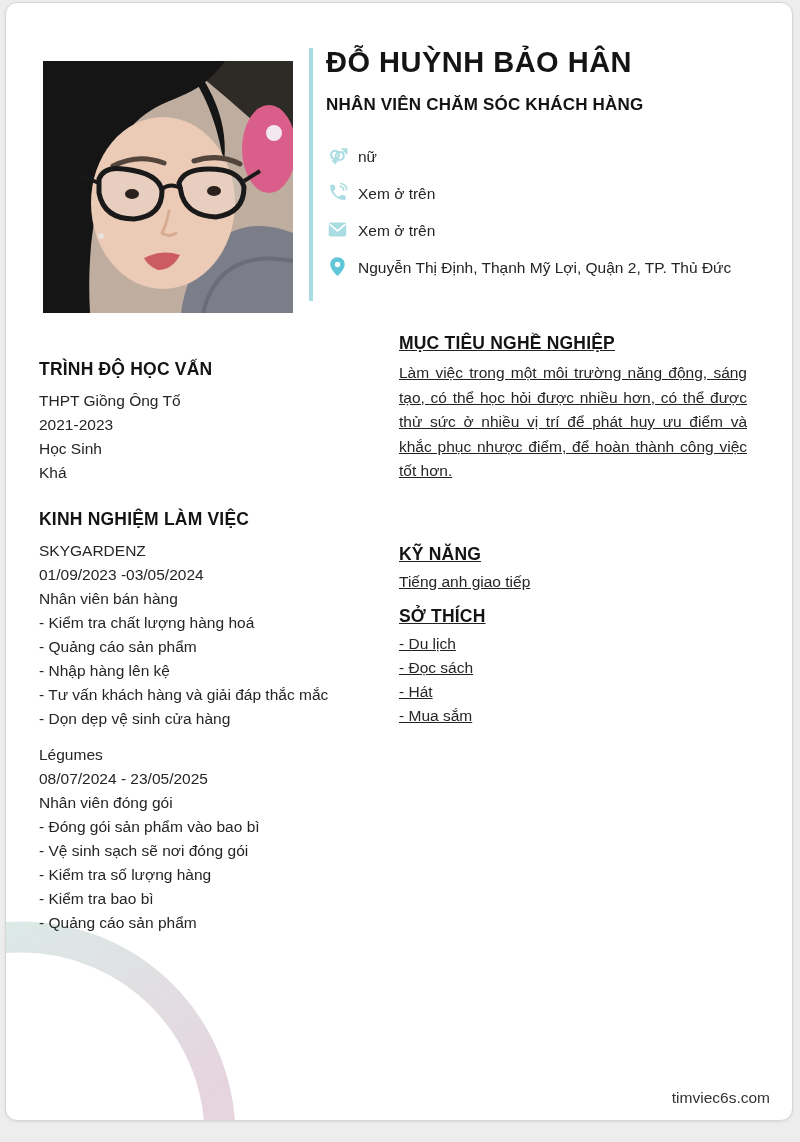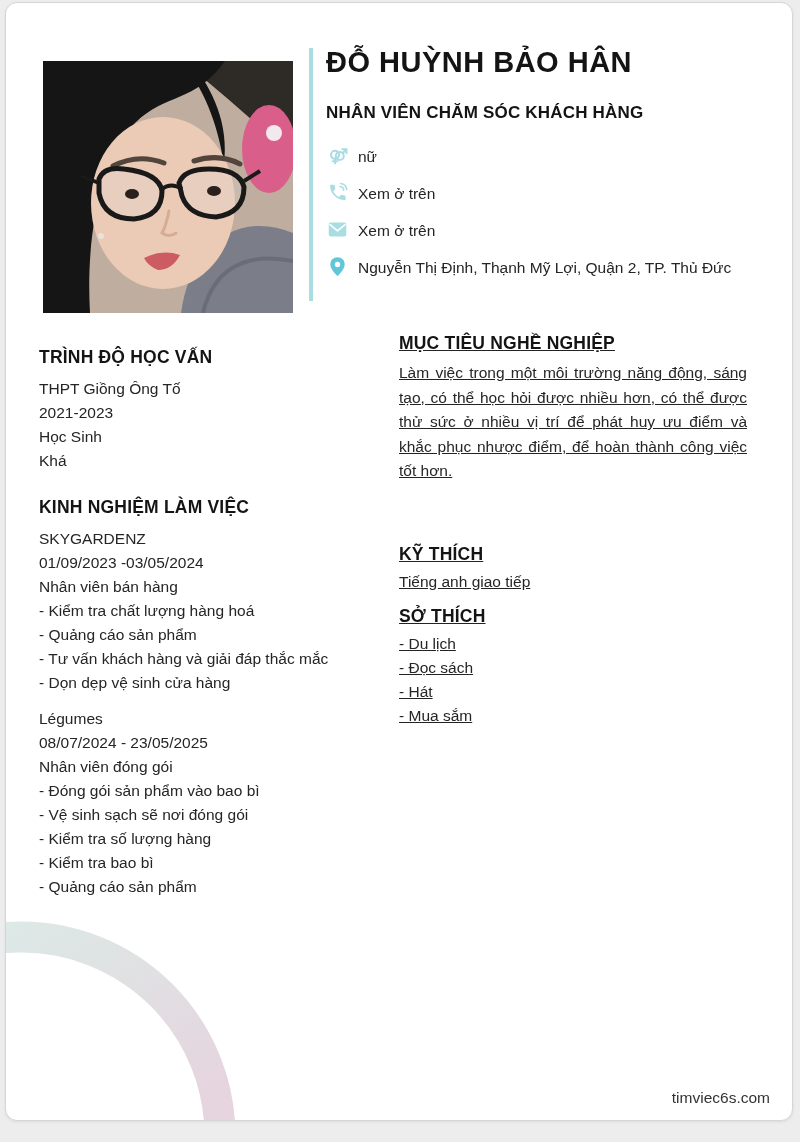--- a/index.html
+++ b/index.html
@@ -18,28 +18,28 @@
   .ring-svg { position:absolute; left:0; top:0; width:788px; height:1117px; pointer-events:none; }
 
   .photo {
     position:absolute; left:37px; top:58px; width:250px; height:252px;
     overflow:hidden; background:#bfae9f;
   }
   .v-line { position:absolute; left:303px; top:45px; width:4px; height:253px; background:#aadde2; }
 
   .name-block { position:absolute; left:320px; top:42px; width:450px; }
   .name { font-size:29px; font-weight:700; color:#141414; letter-spacing:0.5px; line-height:34px; }
-  .job-title { font-size:17px; font-weight:700; color:#141414; margin-top:24px; letter-spacing:0.2px; }
+  .job-title { font-size:17px; font-weight:700; color:#141414; margin-top:16px; letter-spacing:0.2px; }
 
   .contact-list { position:absolute; left:321px; top:126px; width:455px; }
   .contact-row { display:flex; align-items:flex-end; height:37px; }
   .contact-row .cicon { width:21px; height:21px; flex:0 0 21px; display:flex; align-items:center; justify-content:center; }
   .contact-row .ctext { margin-left:10px; font-size:15.5px; color:#252525; white-space:nowrap; }
 
-  .col-left  { position:absolute; left:33px;  top:342px; width:335px; }
+  .col-left  { position:absolute; left:33px;  top:354px; width:335px; }
   .col-right { position:absolute; left:393px; top:328px; width:348px;text-decoration:underline; }
 
   .section-h { font-size:17.5px; font-weight:700; color:#141414; line-height:24px; letter-spacing:0.2px; }
   .lines { margin-top:8px; }
   .line { font-size:15.5px; line-height:24px; color:#252525; }
   .bold { font-weight:400; }
 
   .exp-h { margin-top:22px; }
   .job { margin-top:8px; }
   .job + .job { margin-top:12px; }
@@ -157,41 +157,42 @@
       </div>
 
       <div class="section-h exp-h">KINH NGHIỆM LÀM VIỆC</div>
 
       <div class="job">
         <div class="line">SKYGARDENZ</div>
         <div class="line bold">01/09/2023 -03/05/2024</div>
         <div class="line">Nhân viên bán hàng</div>
         <div class="line">- Kiểm tra chất lượng hàng hoá</div>
         <div class="line">- Quảng cáo sản phẩm</div>
+        <div class="line">- Nhập hàng lên kệ</div>
         <div class="line">- Tư vấn khách hàng và giải đáp thắc mắc</div>
         <div class="line">- Dọn dẹp vệ sinh cửa hàng</div>
       </div>
 
       <div class="job">
         <div class="line">Légumes</div>
         <div class="line bold">08/07/2024 - 23/05/2025</div>
         <div class="line">Nhân viên đóng gói</div>
         <div class="line">- Đóng gói sản phẩm vào bao bì</div>
         <div class="line">- Vệ sinh sạch sẽ nơi đóng gói</div>
         <div class="line">- Kiểm tra số lượng hàng</div>
         <div class="line">- Kiểm tra bao bì</div>
         <div class="line">- Quảng cáo sản phẩm</div>
       </div>
     </div>
 
     <div class="col-right">
       <div class="section-h">MỤC TIÊU NGHỀ NGHIỆP</div>
       <div class="objective-text">Làm việc trong một môi trường năng động, sáng tạo, có thể học hỏi được nhiều hơn, có thể được thử sức ở nhiều vị trí để phát huy ưu điểm và khắc phục nhược điểm, để hoàn thành công việc tốt hơn.</div>
 
-      <div class="section-h skills-h">KỸ THÍCH</div>
+      <div class="section-h skills-h">KỸ NĂNG</div>
       <div class="lines tight">
         <div class="line">Tiếng anh giao tiếp</div>
       </div>
 
       <div class="section-h hobbies-h">SỞ THÍCH</div>
       <div class="lines tight">
         <div class="line">- Du lịch</div>
         <div class="line">- Đọc sách</div>
         <div class="line">- Hát</div>
         <div class="line">- Mua sắm</div>

